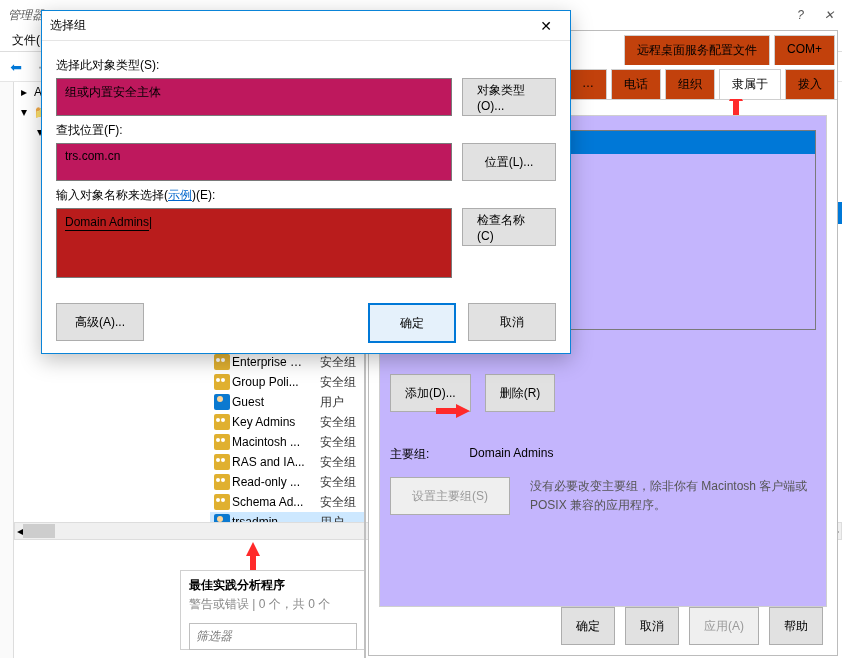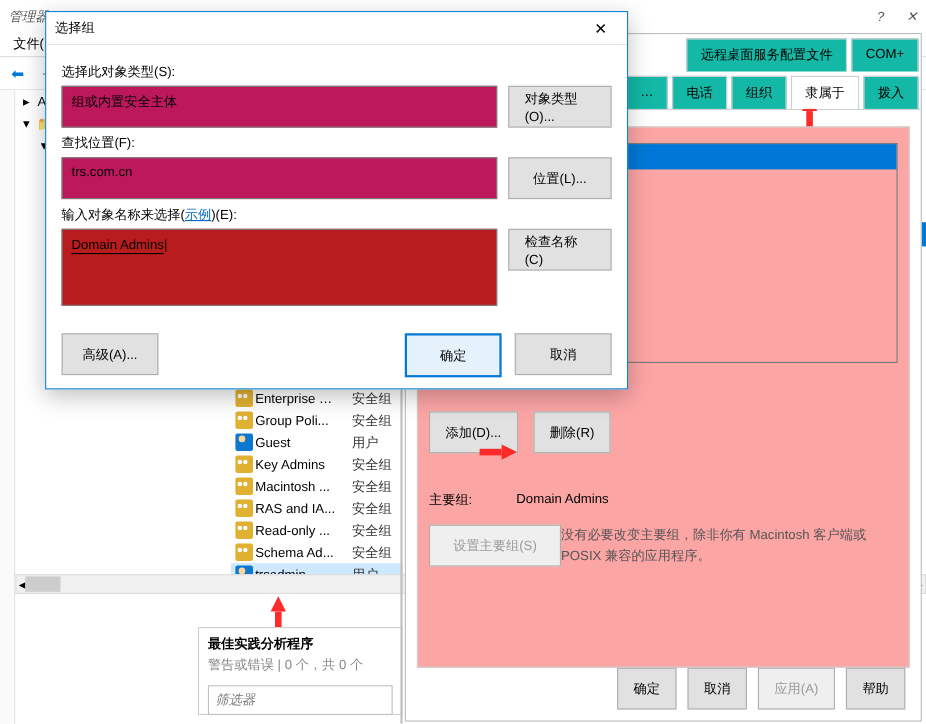--- a/index.html
+++ b/index.html
@@ -48,23 +48,23 @@
 
   
   .bp-box { position:absolute; left:180px; bottom:8px; width:186px; height:80px; border:1px solid #d0d0d0; background:#fff;}
   .bp-title{ font-weight:600; padding:6px 8px 2px;}
   .bp-sub{ color:#888; padding:0 8px 6px;}
   .bp-filter{ margin:4px 8px; border:1px solid #bfbfbf; background:#fff; padding:4px 6px; color:#777; font-style:italic;}
 
   
   .prop-dialog { position:absolute; left:368px; top:30px; width:470px; height:626px; background:#fff; border:1px solid #bcbcbc; }
   .prop-tabs { display:flex; flex-wrap:wrap; border-bottom:1px solid #cfcfcf; }
-  .prop-tab { padding:6px 12px; border:1px solid #cfcfcf; border-bottom:none; margin:4px 2px 0; background:#14b8a6; position:relative;}
+  .prop-tab { padding:6px 12px; border:1px solid #cfcfcf; border-bottom:none; margin:4px 2px 0; background:#c2410c; position:relative;}
   .prop-tab.active { background:#fff; z-index:2; }
-  .prop-content { position:absolute; left:10px; right:10px; top:84px; bottom:48px; border:1px solid #cfcfcf; background:#fca5a5; padding:10px;}
+  .prop-content { position:absolute; left:10px; right:10px; top:84px; bottom:48px; border:1px solid #cfcfcf; background:#c4b5fd; padding:10px;}
   .group-list { border:1px solid #7a7a7a; height:200px; margin-top:4px;}
   .group-list-row { background:#0078d7; color:#fff; padding:3px 6px; display:flex; align-items:center; gap:6px;}
   .btn { display:inline-flex; align-items:center; justify-content:center; height:36px; padding:18px 14px; border:1px solid #adadad; background:#e1e1e1; }
   .btn.disabled{ color:#9a9a9a; background:#efefef;}
   .prop-buttons{ position:absolute; left:0; right:0; bottom:10px; display:flex; justify-content:flex-end; gap:10px; padding:0 14px;}
   .primary-label{ font-weight:normal;}
   .help-text{ color:#555; line-height:1.6;}
 
   
   .modal { position:absolute; left:41px; top:10px; width:530px; height:344px; background:#fff; border:1px solid #0a84d8; box-shadow:0 6px 20px rgba(0,0,0,.25); z-index:100;}
@@ -223,21 +223,21 @@
         <span>删除(R)</span>
       </span>
     </div>
     <div class="arrow-right-red" style="left:76px; top:288px;"></div>
 
     <div style="margin-top:34px; display:flex; gap:40px;">
       <span class="primary-label">主要组:</span>
       <span>Domain Admins</span>
     </div>
 
-    <div style="margin-top:14px; display:flex; align-items:flex-start;">
+    <div style="margin-top:14px; display:flex; gap:20px; align-items:flex-start;">
       <span class="btn disabled" style="width:120px">
         <span>设置主要组(S)</span>
       </span>
       <span class="help-text" style="flex:1">没有必要改变主要组，除非你有 Macintosh 客户端或 POSIX 兼容的应用程序。</span>
     </div>
   </div>
 
   <div class="prop-buttons">
     <span class="btn">确定</span>
     <span class="btn">取消</span>

